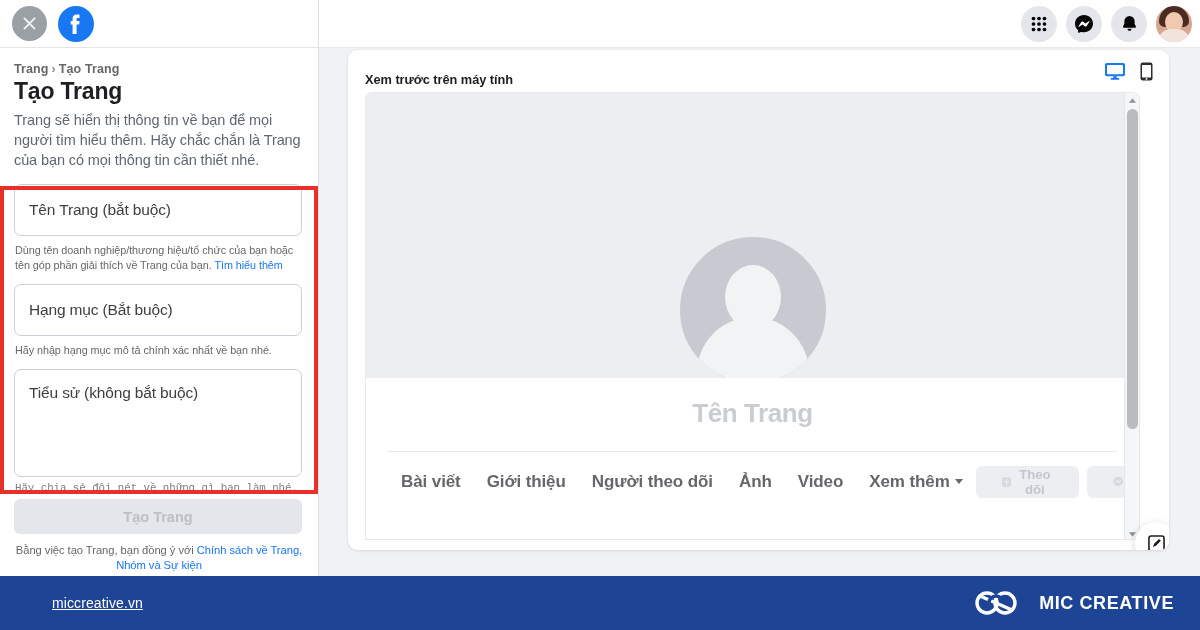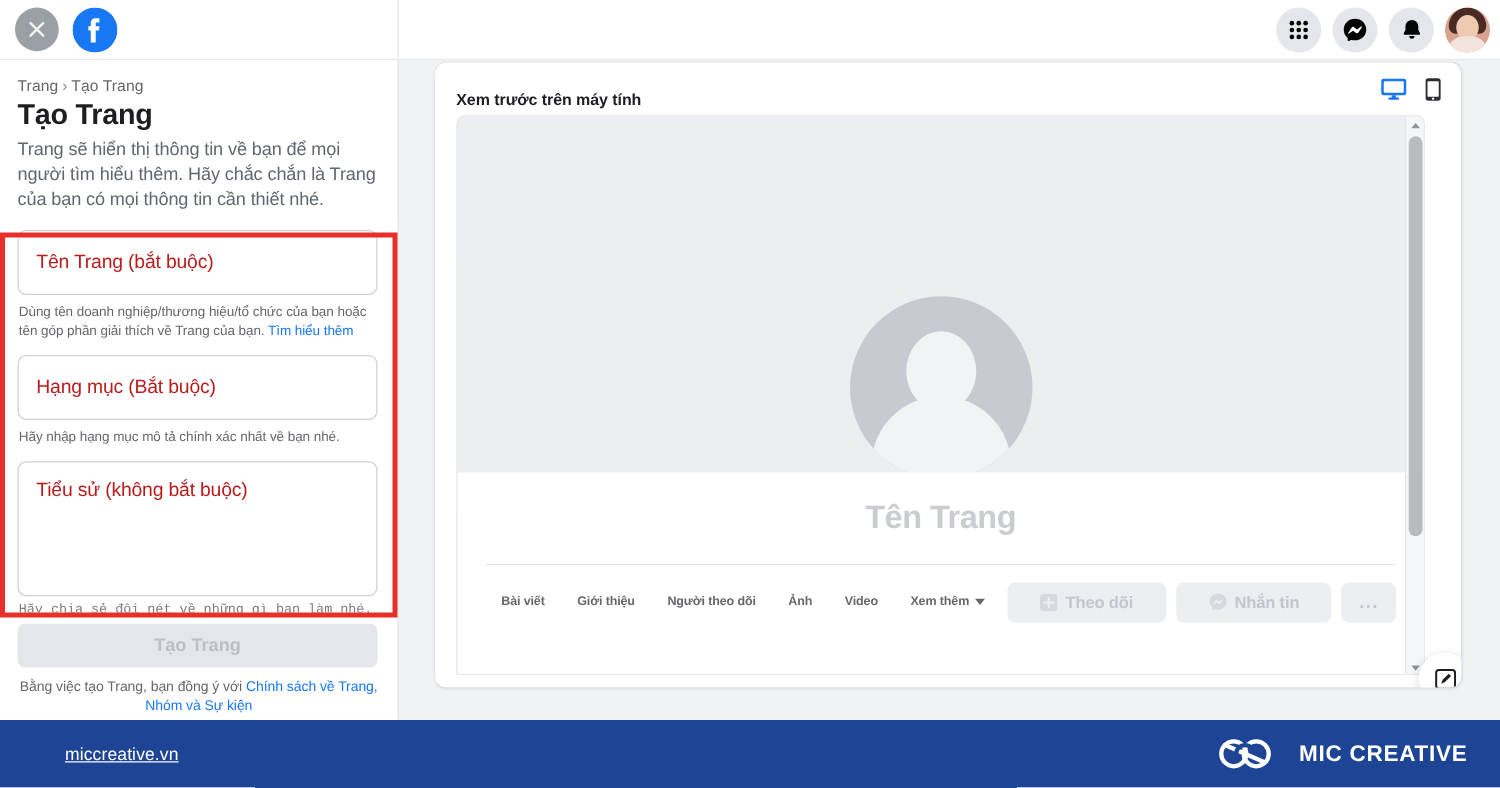--- a/index.html
+++ b/index.html
@@ -32,20 +32,21 @@
     display: flex; align-items: center; justify-content: center;
     cursor: pointer; border: none;
   }
   .close-btn svg { display: block; }
   .fb-logo { width: 36px; height: 36px; display: block; cursor: pointer; }
 
   .sb-body { padding: 14px 16px 0 14px; }
   .breadcrumb {
     font-size: 12.5px; color: #65676b; letter-spacing: .1px;
     margin-bottom: 2px;
+    font-weight: bold;
   }
   .breadcrumb .sep { margin: 0 3px; color: #8a8d91; }
   .page-title {
     font-size: 23px; font-weight: 700; color: #1c1e21;
     letter-spacing: -.2px; margin-bottom: 5px;
   }
   .page-desc {
     font-size: 14.5px; line-height: 20px; color: #606770;
     letter-spacing: -.1px;
   }
@@ -58,21 +59,21 @@
     pointer-events: none; z-index: 30;
   }
 
   .form-area { padding: 14px 16px 0 14px; }
   .field {
     width: 288px; height: 52px;
     border: 1px solid #ccd0d5; border-radius: 7px;
     background: #fff;
     display: flex; align-items: center;
     padding: 0 14px;
-    font-size: 15.5px; color: #b91c1c;
+    font-size: 15.5px; color: #404040;
     letter-spacing: -.15px;
     cursor: text;
   }
   .field.textarea {
     height: 108px; align-items: flex-start; padding-top: 14px;
   }
   .hint {
     font-size: 10.8px; line-height: 15px; color: #65676b;
     margin: 7px 0 11px 1px; width: 290px;
     letter-spacing: -.05px;
@@ -193,21 +194,21 @@
     letter-spacing: -.4px;
   }
   .tabrow {
     position: absolute; left: 0; right: 0; top: 73px;
     margin: 0 22px; border-top: 1px solid #e4e6eb;
     height: 60px;
     display: flex; align-items: center;
   }
   .tabs { display: flex; align-items: center; gap: 0; }
   .tab {
-    font-size: 10px; font-weight: 600; color: #65676b;
+    font-size: 17px; font-weight: 600; color: #65676b;
     padding: 9px 13px; border-radius: 6px; cursor: pointer;
     white-space: nowrap; letter-spacing: -.1px;
     display: flex; align-items: center; gap: 5px;
   }
   .caret {
     width: 0; height: 0; border-left: 4px solid transparent;
     border-right: 4px solid transparent; border-top: 5px solid #65676b;
     display: inline-block;
   }
   .actions { margin-left: auto; display: flex; align-items: center; gap: 8px; }

